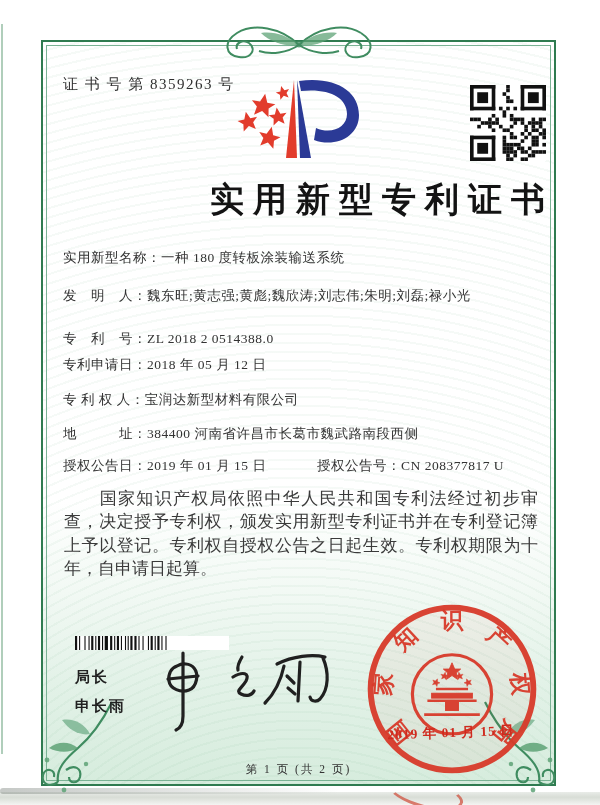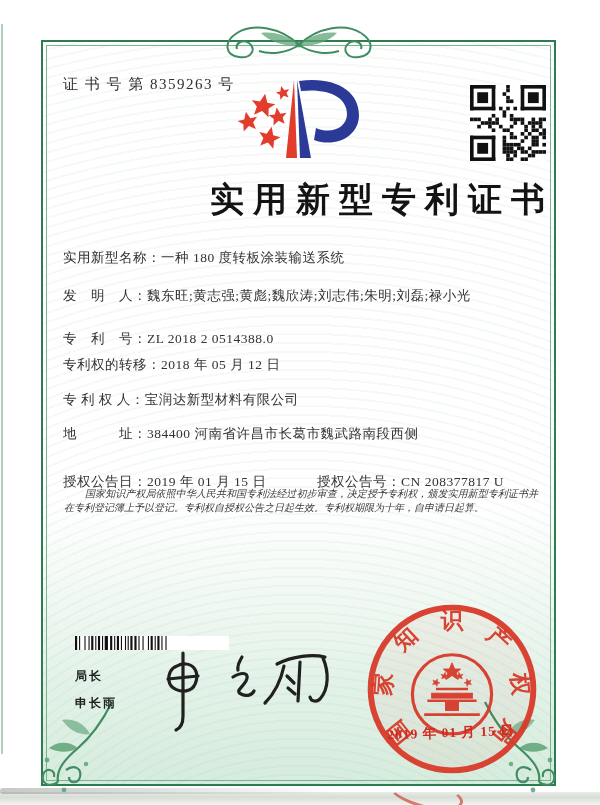--- a/index.html
+++ b/index.html
@@ -32,32 +32,32 @@
 
   .logo{position:absolute;left:188px;top:34px;width:138px;height:88px;}
   .qr{position:absolute;left:427px;top:43px;width:76px;height:76px;background:#fff;}
 
   .title{position:absolute;left:0;top:120px;width:100%;text-align:right;
     font-size:34px;font-weight:700;letter-spacing:9px;color:#131313;margin-top:15px;}
 
   .fields{position:absolute;left:20px;top:199px;width:476px;font-size:13.5px;color:#333;}
   .frow{position:absolute;left:0;white-space:nowrap;letter-spacing:.5px;}
   .frow .flabel{white-space:pre;}
-  .r1{top:8px;} .r2{top:46px;text-align:right;} .r3{top:89px;} .r4{top:115px;} .r5{top:150px;} .r6{top:184px;} .r7{top:232px;text-align:center;}
+  .r1{top:8px;} .r2{top:46px;text-align:right;} .r3{top:89px;} .r4{top:115px;} .r5{top:150px;} .r6{top:184px;} .r7{top:216px;text-align:center;}
   .grant-no2{position:absolute;left:254px;top:0;}
 
   .paragraphs{position:absolute;left:21px;top:445px;width:474px;
-    font-size:10px;line-height:1.38;text-align:justify;color:#3a3a3a;font-style:italic;}
+    font-size:17px;line-height:1.38;text-align:justify;color:#3a3a3a;}
   .paragraphs p{margin:0 0 5px 0;text-indent:2.1em;}
 
   .barcode{position:absolute;left:32px;top:594px;width:154px;height:14px;background:#fff;}
 
   .director{position:absolute;left:32px;top:626px;
     font-family:"Liberation Sans","DejaVu Sans",sans-serif;
-    font-size:12px;font-weight:600;color:#222;letter-spacing:2px;}
+    font-size:15px;font-weight:600;color:#222;letter-spacing:2px;}
   .director div{margin-bottom:10px;}
 
   .signature{position:absolute;left:110px;top:598px;width:195px;height:102px;}
 
   .seal{position:absolute;left:318px;top:556px;width:182px;height:182px;}
   .seal-date{position:absolute;left:312px;top:682px;width:192px;text-align:center;
     color:#cf2a1e;font-weight:700;font-size:13.5px;letter-spacing:1px;transform:rotate(-2deg);}
 
   .footer{position:absolute;left:0;bottom:7px;width:100%;text-align:center;
     font-size:11.5px;letter-spacing:2px;color:#333;}
@@ -254,21 +254,21 @@
       <rect x="50.666666666666664" y="72.38095238095238" width="3.619047619047619" height="3.619047619047619" fill="#111"></rect>
       <rect x="54.285714285714285" y="72.38095238095238" width="3.619047619047619" height="3.619047619047619" fill="#111"></rect>
     </svg>
 
   <div class="title">实用新型专利证书</div>
 
   <div class="fields">
     <div class="frow r1"><span class="flabel">实用新型名称：</span><span>一种 180 度转板涂装输送系统</span></div>
     <div class="frow r2"><span class="flabel">发　明　人：</span><span>魏东旺;黄志强;黄彪;魏欣涛;刘志伟;朱明;刘磊;禄小光</span></div>
     <div class="frow r3"><span class="flabel">专　利　号：</span><span>ZL 2018 2 0514388.0</span></div>
-    <div class="frow r4"><span class="flabel">专利权的转移：</span><span>2018 年 05 月 12 日</span></div>
+    <div class="frow r4"><span class="flabel">专利申请日：</span><span>2018 年 05 月 12 日</span></div>
     <div class="frow r5"><span class="flabel">专 利 权 人：</span><span>宝润达新型材料有限公司</span></div>
     <div class="frow r6"><span class="flabel">地　　　址：</span><span>384400 河南省许昌市长葛市魏武路南段西侧</span></div>
     <div class="frow r7">
       <span class="flabel">授权公告日：</span><span>2019 年 01 月 15 日</span>
       <span class="grant-no2"><span class="flabel">授权公告号：</span><span>CN 208377817 U</span></span>
     </div>
   </div>
 
   <div class="paragraphs">
     <p>国家知识产权局依照中华人民共和国专利法经过初步审查，决定授予专利权，颁发实用新型专利证书并在专利登记簿上予以登记。专利权自授权公告之日起生效。专利权期限为十年，自申请日起算。</p>
@@ -346,13 +346,14 @@
       <rect x="-6" y="7" width="12" height="8"></rect>
       <path d="M-23,6 h46" fill="none" stroke-width="2.2"></path>
       <path d="M-26,19 h52" fill="none" stroke-width="2.6"></path>
     </g>
     <defs>
       <path id="emb-st" d="M0,-10 L2.94,-3.09 L9.51,-3.09 L4.76,1.18 L5.88,8.09 L0,4 L-5.88,8.09 L-4.76,1.18 L-9.51,-3.09 L-2.94,-3.09 Z"></path>
     </defs>
   </svg>
   <div class="seal-date">2019 年 01 月 15 日</div>
 
+  <div class="footer">第 1 页 (共 2 页)</div>
 </div>
 
 </body></html>

